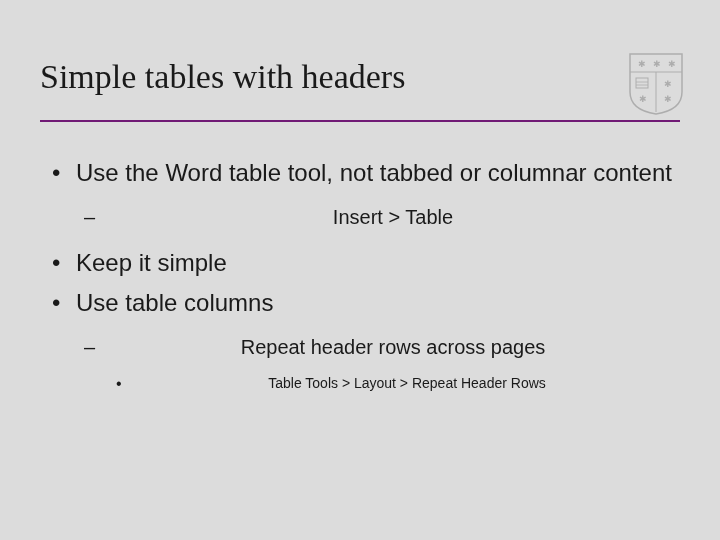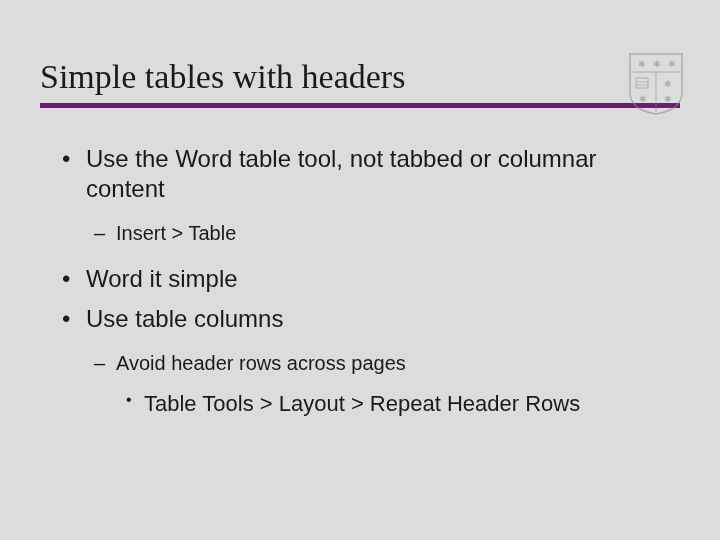--- a/index.html
+++ b/index.html
@@ -15,75 +15,75 @@
   .slide {
     width: 100%;
     height: 100%;
     padding: 58px 40px 30px 40px;
   }
   .title {
     font-family: "Times New Roman", Times, serif;
     font-size: 34px;
     font-weight: 400;
     margin-bottom: 36px;
-    padding-bottom: 7px;
-    border-bottom: 5px solid #701a75;
+    padding-bottom: 24px;
+    border-bottom: 2px solid #701a75;
   }
   .logo {
     position: absolute;
     top: 52px;
     right: 36px;
     width: 56px;
     height: 64px;
     opacity: 0.55;
   }
   ul.level1 {
     list-style: none;
     padding-left: 36px;
   }
   ul.level1 > li {
     position: relative;
     font-size: 24px;
     line-height: 1.25;
     margin-bottom: 10px;
-    margin-left: 10px;
   }
   ul.level1 > li::before {
     content: "•";
     position: absolute;
     left: -24px;
     top: 0;
     font-size: 24px;
   }
   ul.level2 {
     list-style: none;
     padding-left: 30px;
     margin-top: 16px;
     margin-bottom: 18px;
+    text-align: center;
   }
   ul.level2 > li {
     position: relative;
     font-size: 20px;
     line-height: 1.3;
     margin-bottom: 6px;
   }
   ul.level2 > li::before {
     content: "–";
     position: absolute;
     left: -22px;
     top: 0;
   }
   ul.level3 {
     list-style: none;
     padding-left: 28px;
     margin-top: 14px;
   }
   ul.level3 > li {
     position: relative;
-    font-size: 22px;
+    font-size: 14px;
     line-height: 1.3;
   }
   ul.level3 > li::before {
     content: "•";
     position: absolute;
     left: -18px;
     top: 0;
     font-size: 16px;
   }
 </style>
@@ -113,27 +113,27 @@
   <ul class="level1">
     <li>
       <span>Use the Word table tool, not tabbed or columnar content</span>
       <ul class="level2">
         <li>
           <span>Insert &gt; Table</span>
         </li>
       </ul>
     </li>
     <li>
-      <span>Word it simple</span>
+      <span>Keep it simple</span>
     </li>
     <li>
       <span>Use table columns</span>
       <ul class="level2">
         <li>
-          <span>Avoid header rows across pages</span>
+          <span>Repeat header rows across pages</span>
           <ul class="level3">
             <li>
               <span>Table Tools &gt; Layout &gt; Repeat Header Rows</span>
             </li>
           </ul>
         </li>
       </ul>
     </li>
   </ul>
 </div>

